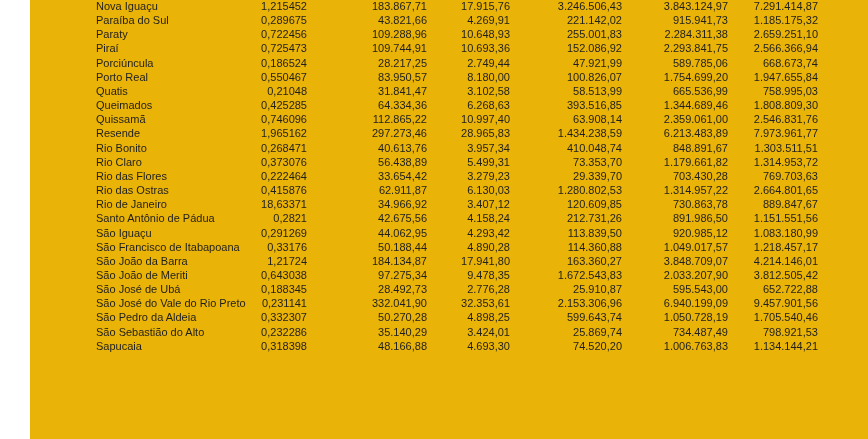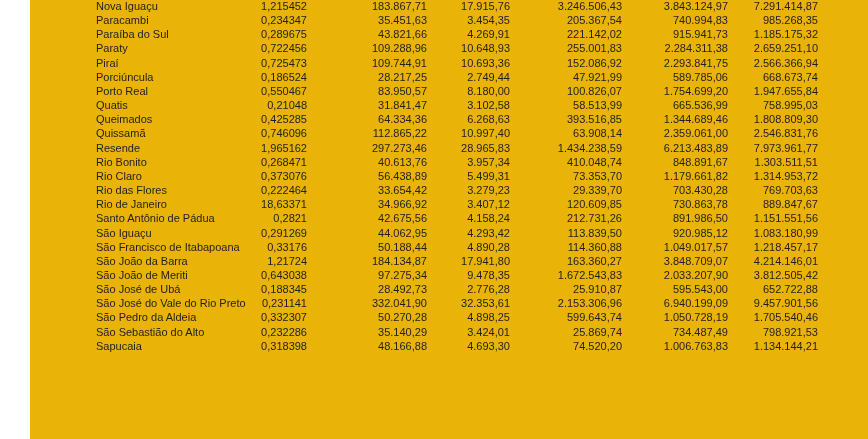--- a/index.html
+++ b/index.html
@@ -51,29 +51,20 @@
         <tr>
           <td class="name">Nova Iguaçu</td>
           <td class="num">1,215452</td>
           <td class="num">183.867,71</td>
           <td class="num">17.915,76</td>
           <td class="num">3.246.506,43</td>
           <td class="num">3.843.124,97</td>
           <td class="num">7.291.414,87</td>
         </tr>
         <tr>
-          <td class="name">Paracambi</td>
-          <td class="num">0,234347</td>
-          <td class="num">35.451,63</td>
-          <td class="num">3.454,35</td>
-          <td class="num">205.367,54</td>
-          <td class="num">740.994,83</td>
-          <td class="num">985.268,35</td>
-        </tr>
-        <tr>
           <td class="name">Paraíba do Sul</td>
           <td class="num">0,289675</td>
           <td class="num">43.821,66</td>
           <td class="num">4.269,91</td>
           <td class="num">221.142,02</td>
           <td class="num">915.941,73</td>
           <td class="num">1.185.175,32</td>
         </tr>
         <tr>
           <td class="name">Paraty</td>
@@ -168,20 +159,29 @@
         <tr>
           <td class="name">Rio das Flores</td>
           <td class="num">0,222464</td>
           <td class="num">33.654,42</td>
           <td class="num">3.279,23</td>
           <td class="num">29.339,70</td>
           <td class="num">703.430,28</td>
           <td class="num">769.703,63</td>
         </tr>
         <tr>
+          <td class="name">Rio das Ostras</td>
+          <td class="num">0,415876</td>
+          <td class="num">62.911,87</td>
+          <td class="num">6.130,03</td>
+          <td class="num">1.280.802,53</td>
+          <td class="num">1.314.957,22</td>
+          <td class="num">2.664.801,65</td>
+        </tr>
+        <tr>
           <td class="name">Rio de Janeiro</td>
           <td class="num">18,63371</td>
           <td class="num">34.966,92</td>
           <td class="num">3.407,12</td>
           <td class="num">120.609,85</td>
           <td class="num">730.863,78</td>
           <td class="num">889.847,67</td>
         </tr>
         <tr>
           <td class="name">Santo Antônio de Pádua</td>

